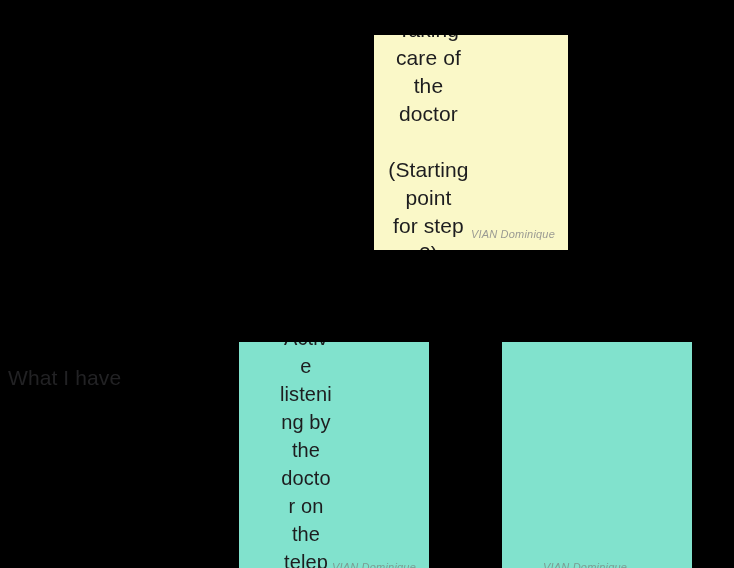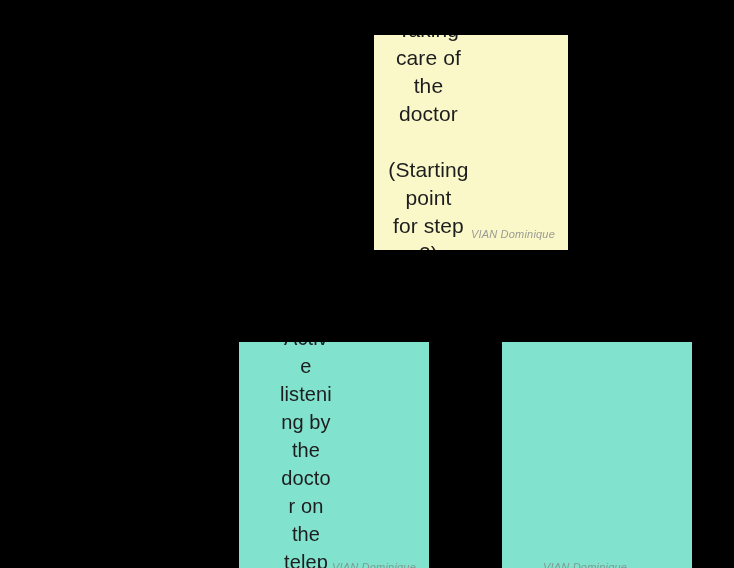--- a/index.html
+++ b/index.html
@@ -114,20 +114,21 @@
     justify-content: flex-start;
     padding-top: 26px;
   }
 </style>
 </head>
 <body>
 
 <div id="canvas">
 
 
+  <div class="row-label have">What I have</div>
 
   <div class="note" id="note-effect-target">
     <div class="note-body">Taking care of
 the doctor
 
 (Starting point
 for step 2)</div>
     <div class="note-author">VIAN Dominique</div>
   </div>
 

